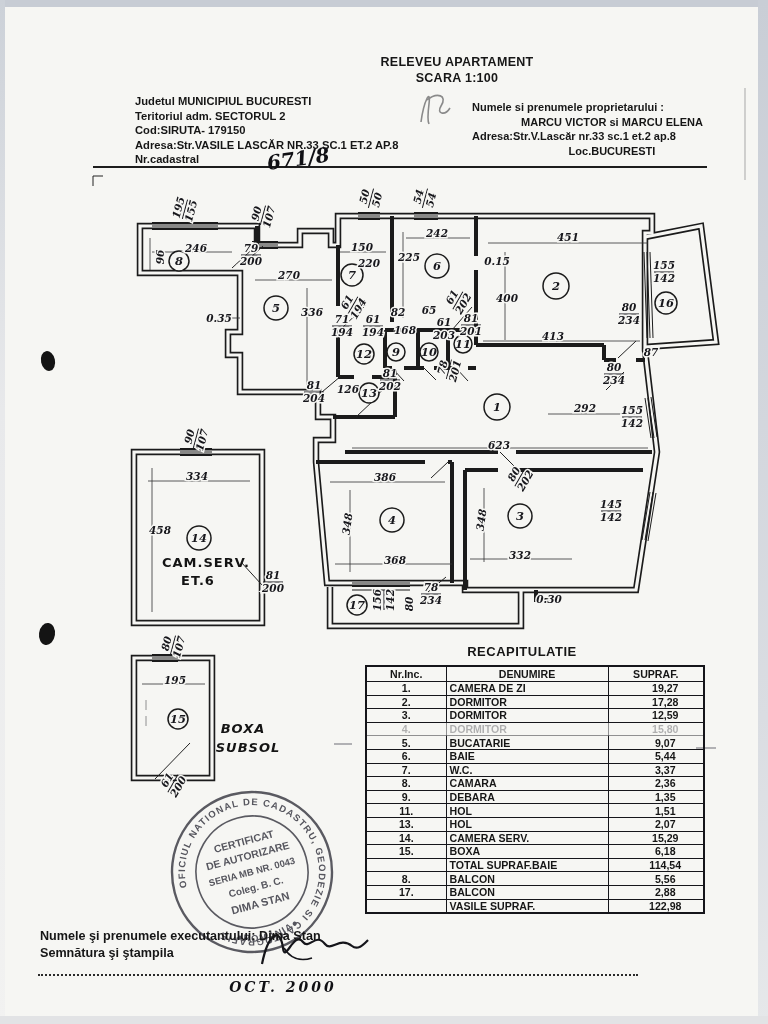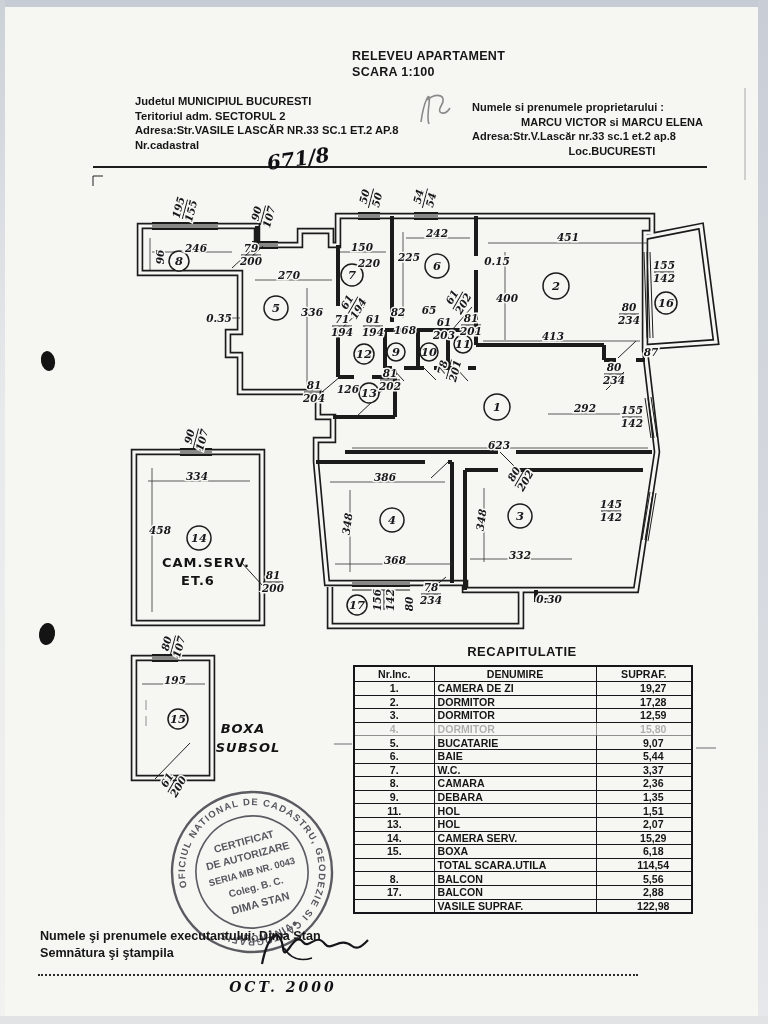--- a/index.html
+++ b/index.html
@@ -6,30 +6,30 @@
   #page{position:relative;width:768px;height:1024px;background:#f6f6f3;overflow:hidden;
         font-family:"Liberation Sans",sans-serif;color:#161616;}
   
   .edge{position:absolute;pointer-events:none;z-index:9;}
   #edge-top{left:0;top:0;width:768px;height:7px;background:#c7ccd4;}
   #edge-right{right:0;top:0;width:10px;height:1024px;background:linear-gradient(#c9ced6,#dadde2 70%,#e6e8ea);}
   #edge-left{left:0;top:0;width:5px;height:1024px;background:linear-gradient(#ccd1d8,#e8e9eb 40%,#f2f2f1);}
   #edge-bottom{left:0;bottom:0;width:768px;height:8px;background:#e2e3e5;}
 
   .abs{position:absolute;}
-  #title-block{left:352px;top:48px;width:210px;font-size:12.5px;font-weight:700;line-height:16px;letter-spacing:.3px;}
+  #title-block{left:352px;top:54px;width:210px;text-align:center;font-size:12.5px;font-weight:700;line-height:16px;letter-spacing:.3px;}
   #hdr-left{left:135px;top:94px;width:330px;font-size:11.2px;font-weight:700;line-height:14.6px;}
   #hdr-right{left:452px;top:100px;width:280px;font-size:11px;font-weight:700;line-height:14.6px;margin-left:20px;}
   #hdr-right .c{text-align:center;}
   #hdr-rule{left:93px;top:166px;width:614px;height:2px;background:#1d1d1d;}
 
   
   #recap{left:353px;top:644px;width:338px;z-index:4;}
   #recap-title{text-align:center;font-size:13px;font-weight:700;letter-spacing:.5px;margin-bottom:6px;}
-  table{border-collapse:collapse;width:338px;table-layout:fixed;}
+  table{border-collapse:collapse;width:338px;table-layout:fixed;margin-left:12px;}
   td,th{border:1px solid #15151a;font-size:10.6px;font-weight:700;height:12.6px;padding:0 3px;overflow:hidden;white-space:nowrap;}
   th{height:14px;}
   col.c-nr{width:80px;} col.c-den{width:162px;} col.c-sup{width:96px;}
   td.nr{text-align:center;} td.den{text-align:left;} td.sup{text-align:center;padding-left:22px;}
   tr.faded td{color:rgba(10,10,20,.30);border-color:rgba(21,21,26,.45);}
   tr.total td{font-weight:700;}
   table{border:2px solid #15151a;}
 
   #footer{left:40px;top:928px;width:620px;font-size:12.6px;font-weight:700;line-height:17px;z-index:4;}
   #dots{position:absolute;left:38px;top:968px;width:600px;border-bottom:2px dotted #2a2a2a;height:6px;z-index:4;}
@@ -471,20 +471,21 @@
   </svg>
 
   <div class="abs" id="title-block">
     <div>RELEVEU APARTAMENT</div>
     <div>SCARA 1:100</div>
   </div>
 
   <div class="abs" id="hdr-left">
     <div>Judetul MUNICIPIUL BUCURESTI</div>
     <div>Teritoriul adm. SECTORUL 2</div>
+    <div>Cod:SIRUTA- 179150</div>
     <div>Adresa:Str.VASILE LASCĂR NR.33 SC.1 ET.2 AP.8</div>
     <div>Nr.cadastral</div>
   </div>
 
   <div class="abs" id="hdr-right">
     <div>Numele si prenumele proprietarului :</div>
     <div class="c">MARCU VICTOR si MARCU ELENA</div>
     <div>Adresa:Str.V.Lascăr nr.33 sc.1 et.2 ap.8</div>
     <div class="c">Loc.BUCURESTI</div>
   </div>
@@ -567,21 +568,21 @@
             <td class="den">CAMERA SERV.</td>
             <td class="sup">15,29</td>
           </tr>
           <tr>
             <td class="nr">15.</td>
             <td class="den">BOXA</td>
             <td class="sup">6,18</td>
           </tr>
           <tr class="total">
             <td class="nr"></td>
-            <td class="den">TOTAL SCARA.UTILA</td>
+            <td class="den">TOTAL SUPRAF.BAIE</td>
             <td class="sup">114,54</td>
           </tr>
           <tr>
             <td class="nr">8.</td>
             <td class="den">BALCON</td>
             <td class="sup">5,56</td>
           </tr>
           <tr>
             <td class="nr">17.</td>
             <td class="den">BALCON</td>

